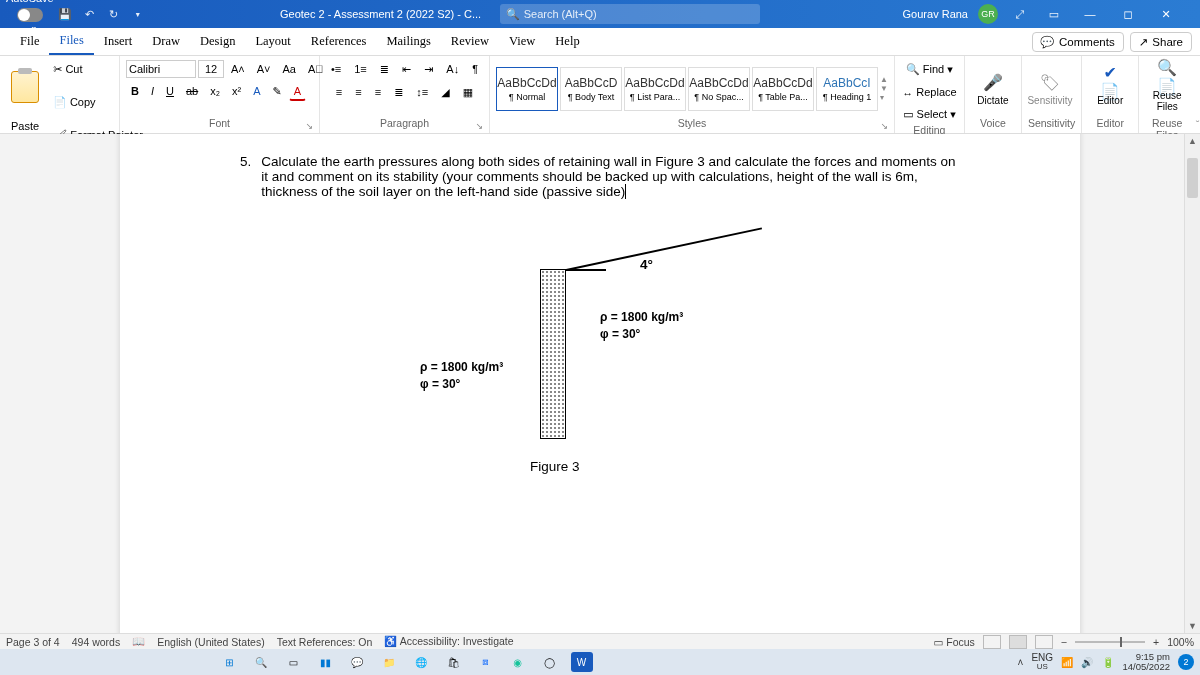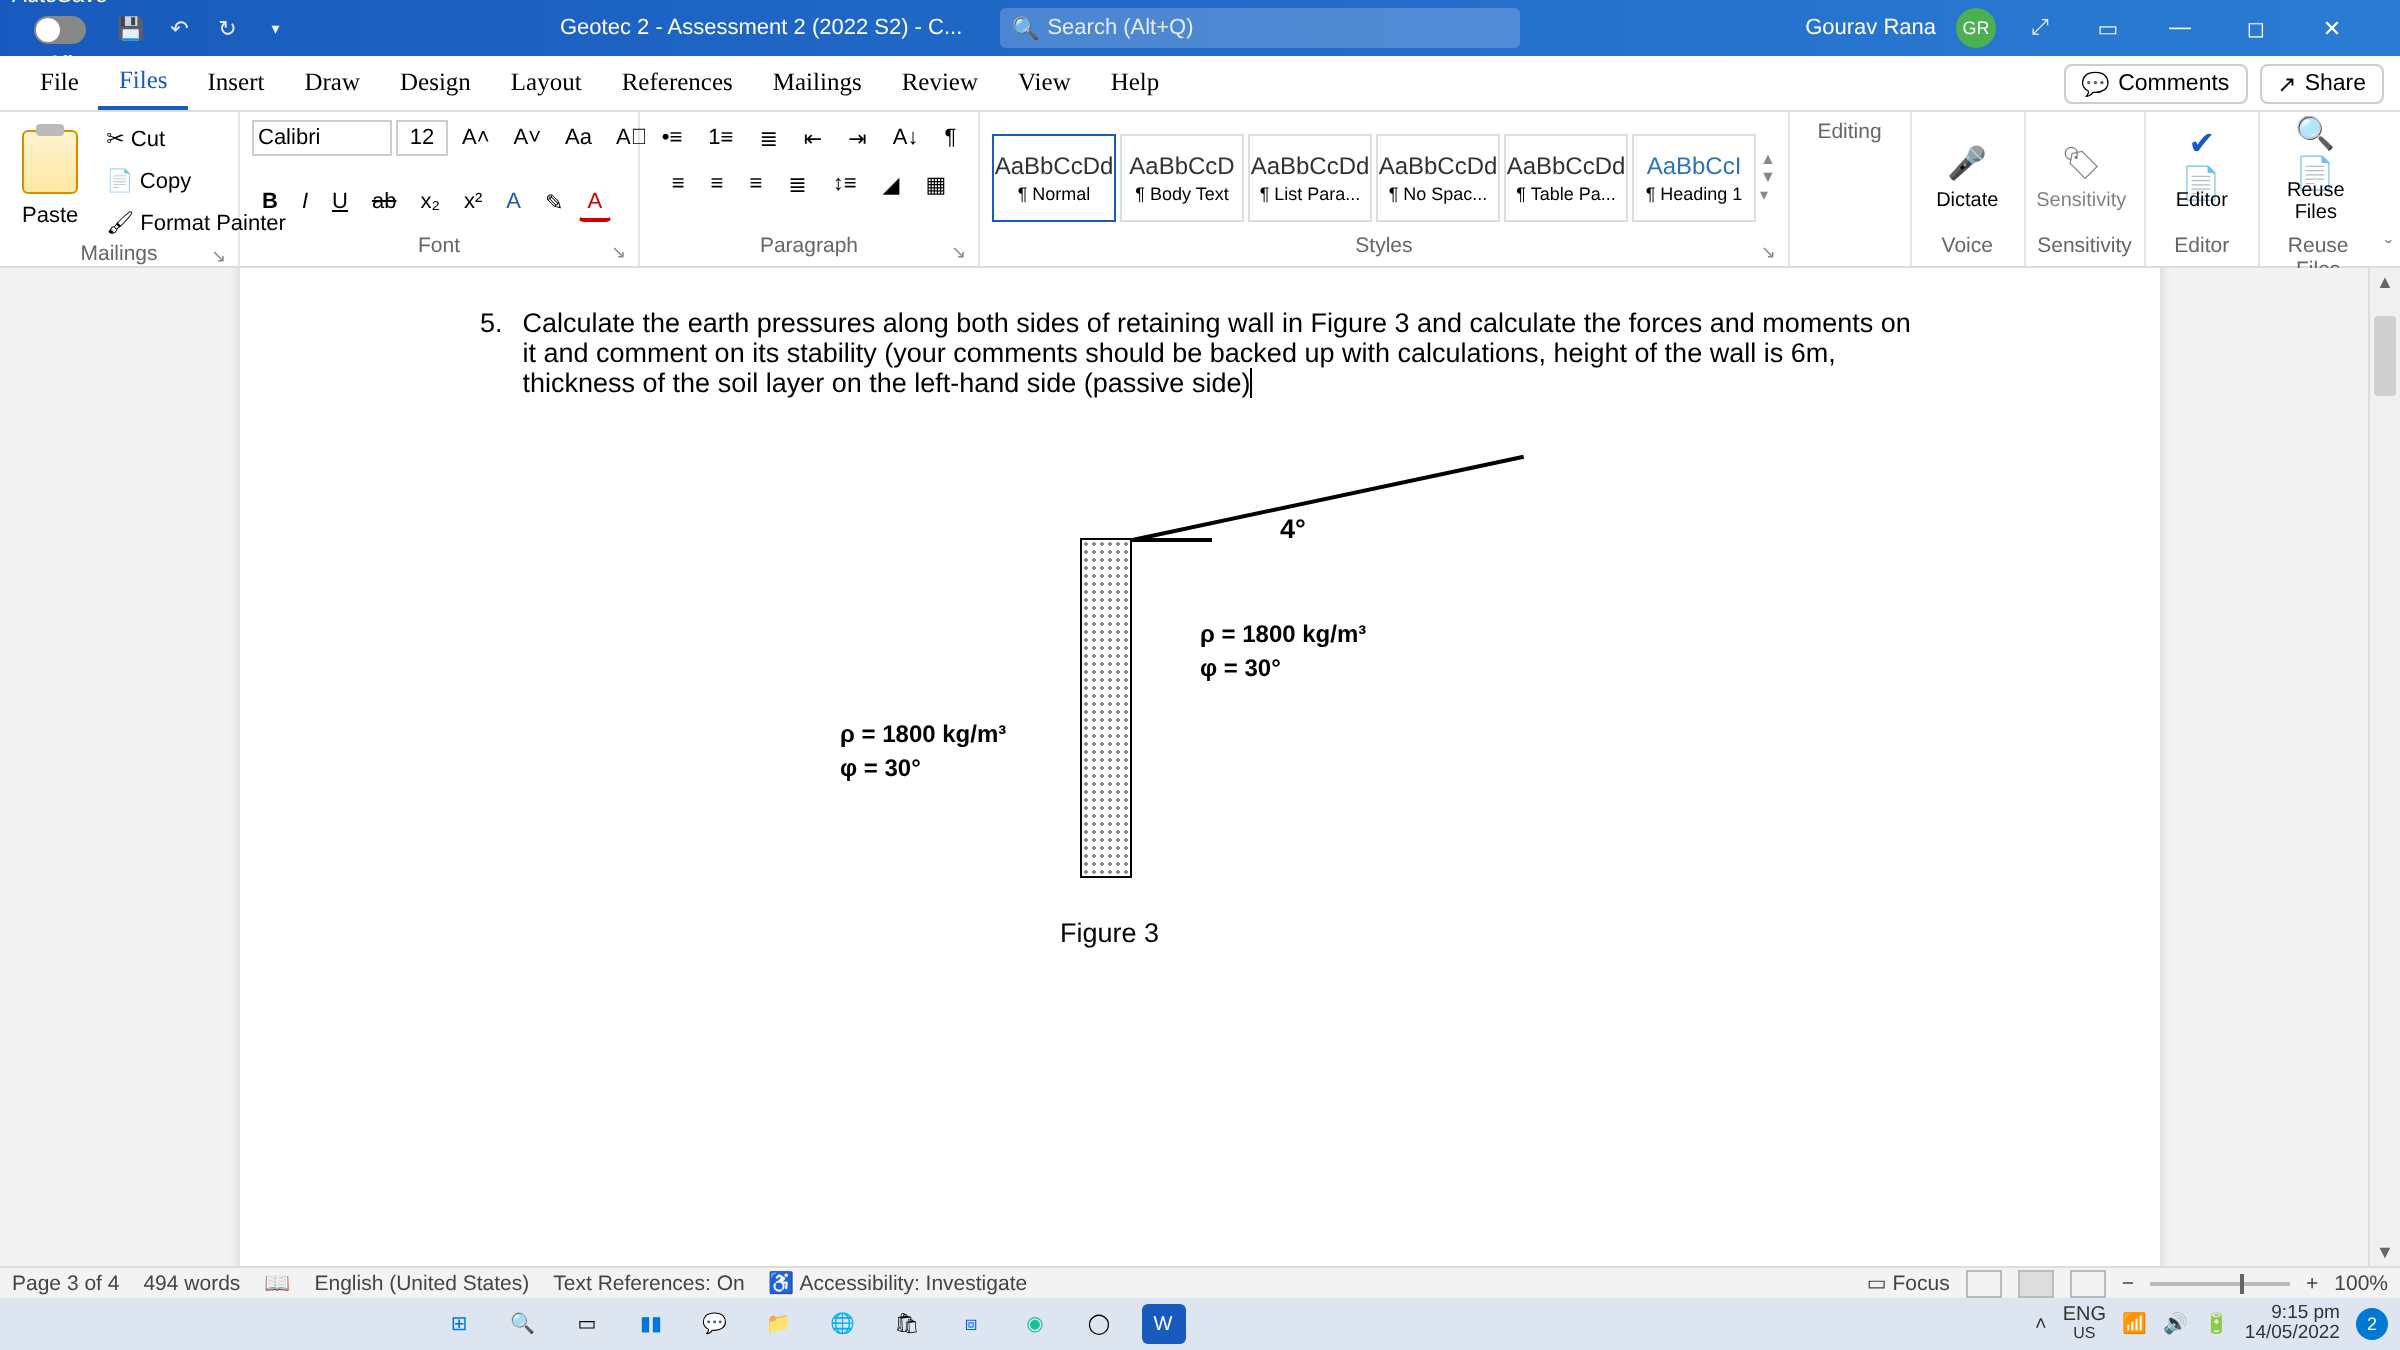--- a/index.html
+++ b/index.html
@@ -26,21 +26,21 @@
 
 
 .ribbon { height: 78px; display: flex; border-bottom: 1px solid #ddd; font-size: 11px; }
 .ribbon-group { border-right: 1px solid #e5e5e5; padding: 4px 6px 2px; display: flex; flex-direction: column; }
 .ribbon-group .body { flex: 1; display: flex; align-items: center; gap: 4px; }
 .ribbon-group .label { text-align: center; font-size: 10.5px; color: #666; height: 14px; position: relative; }
 .dlg-launch { position: absolute; right: 0; bottom: 0; font-size: 9px; color: #888; }
 .mini-btn { padding: 2px 4px; border: 1px solid transparent; border-radius: 3px; white-space: nowrap; }
 .font-sel { width: 70px; height: 18px; border: 1px solid #ccc; font-size: 11px; padding: 0 2px; }
 .size-sel { width: 26px; height: 18px; border: 1px solid #ccc; font-size: 11px; text-align: center; }
-.vert { display: flex; flex-direction: column; gap: 2px; }
+.vert { display: flex; flex-direction: column; gap: 14px; }
 .bold { font-weight: bold; } .italic { font-style: italic; } .under { text-decoration: underline; }
 .style-box { width: 62px; height: 44px; border: 1px solid #ddd; text-align: center; font-size: 9px; display: flex; flex-direction: column; justify-content: center; gap: 2px; }
 .style-box .prev { font-size: 12px; color: #333; }
 .style-box.sel { border: 1px solid #185abd; }
 .big-btn { width: 44px; display: flex; flex-direction: column; align-items: center; gap: 2px; font-size: 10px; text-align: center; }
 .big-btn .ico { width: 22px; height: 22px; display: flex; align-items: center; justify-content: center; font-size: 16px; }
 .paste-ico { width: 28px; height: 32px; border: 1px solid #d98e00; background: linear-gradient(#fff3d0,#ffe7a0); border-radius: 3px; position: relative; }
 .paste-ico::before { content: ""; position: absolute; top: -4px; left: 6px; width: 14px; height: 6px; background: #bbb; border-radius: 2px; }
 
 
@@ -143,21 +143,21 @@
       <div class="vert">
         <span class="mini-btn">✂ <span>Cut</span></span>
         <span class="mini-btn">📄 <span>Copy</span></span>
         <span class="mini-btn">🖌 <span>Format Painter</span></span>
       </div>
     </div>
     <div class="label"><span>Mailings</span><span class="dlg-launch">↘</span></div>
   </div>
 
   <div class="ribbon-group" style="width:200px;">
-    <div class="body vert" style="gap:14px;align-items:flex-start;">
+    <div class="body vert" style="gap:4px;align-items:flex-start;">
       <div style="display:flex;gap:2px;align-items:center;">
         <input class="font-sel" value="Calibri" style="">
         <input class="size-sel" value="12" style="">
         <span class="mini-btn">A˄</span>
         <span class="mini-btn">A˅</span>
         <span class="mini-btn">Aa</span>
         <span class="mini-btn">A⃠</span>
       </div>
       <div style="display:flex;gap:2px;">
         <span class="mini-btn bold">B</span>
@@ -223,20 +223,25 @@
       <div class="style-box">
           <div class="prev" style="color:#2e74b5;">AaBbCcI</div>
           <div>¶ Heading 1</div>
         </div>
       <div class="vert" style="justify-content:center;font-size:8px;color:#888;">▲<br>▼<br>▾</div>
     </div>
     <div class="label"><span>Styles</span><span class="dlg-launch">↘</span></div>
   </div>
 
   <div class="ribbon-group" style="width:70px;">
+    <div class="body vert">
+      <span class="mini-btn">🔍 <span>Find</span> ▾</span>
+      <span class="mini-btn">↔ <span>Replace</span></span>
+      <span class="mini-btn">▭ <span>Select</span> ▾</span>
+    </div>
     <div class="label">Editing</div>
   </div>
 
   <div class="ribbon-group">
     <div class="body">
         <div class="big-btn">
           <div class="ico" style="color:#185abd;">🎤</div>
           <span>Dictate</span>
         </div>
       </div>

